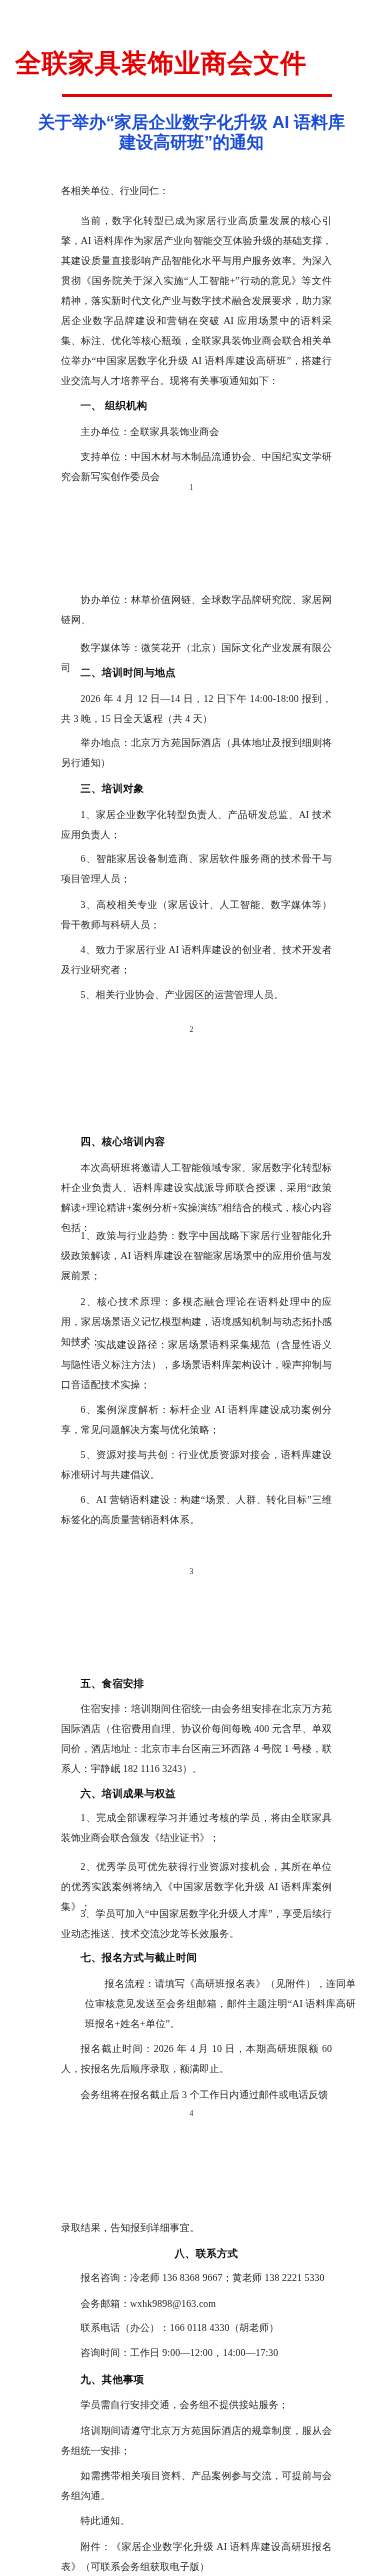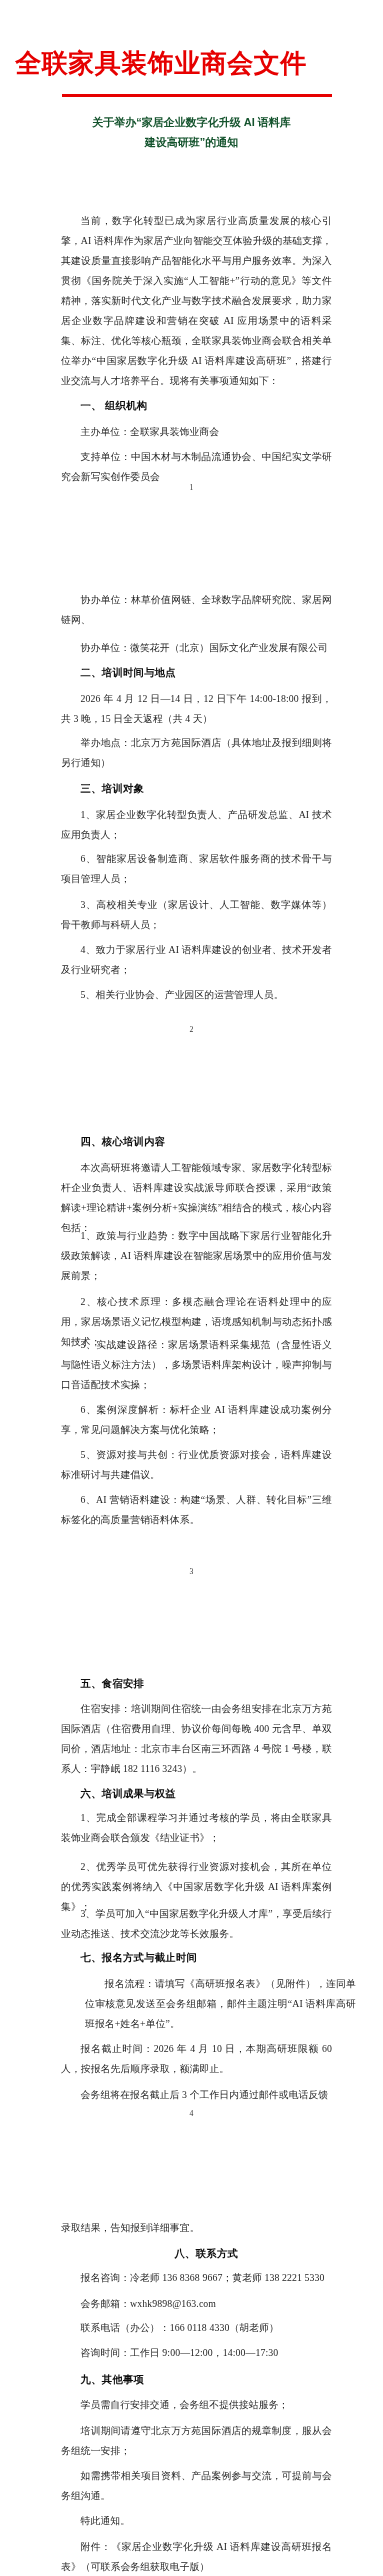--- a/index.html
+++ b/index.html
@@ -20,21 +20,21 @@
     letter-spacing:0.5px;
     white-space:nowrap;
   }
   .red-line{
     position:absolute;top:94px;left:62px;width:270px;height:2.6px;
   }
   .doc-title{
     position:absolute;top:113px;left:31px;width:321px;
     text-align:center;
     font-family:"Liberation Sans","DejaVu Sans",sans-serif;
-    font-weight:bold;font-size:11px;line-height:19.6px;color:#14532d;
+    font-weight:bold;font-size:17px;line-height:19.6px;color:#1d4ed8;
   }
   .salutation{
     position:absolute;top:181px;left:61px;width:271px;
     font-size:9.8px;line-height:19.6px;color:#222;
   }
   .blk{
     position:absolute;left:61px;width:271px;
     font-size:9.8px;line-height:20px;
     text-align:justify;
     text-indent:19.6px;
@@ -59,28 +59,29 @@
 
   <div class="banner" style="color: rgb(230, 0, 0);">全联家具装饰业商会文件</div>
 
   <div class="red-line" style="background: rgb(230, 0, 0);"></div>
 
   <div class="doc-title">
     <div>关于举办“家居企业数字化升级 AI 语料库</div>
     <div>建设高研班”的通知</div>
   </div>
 
+  <div class="salutation">各相关单位、行业同仁：</div>
 
   <div id="body-blocks">
       <div class="blk para" style="top: 211px;">当前，数字化转型已成为家居行业高质量发展的核心引擎，AI 语料库作为家居产业向智能交互体验升级的基础支撑，其建设质量直接影响产品智能化水平与用户服务效率。为深入贯彻《国务院关于深入实施“人工智能+”行动的意见》等文件精神，落实新时代文化产业与数字技术融合发展要求，助力家居企业数字品牌建设和营销在突破 AI 应用场景中的语料采集、标注、优化等核心瓶颈，全联家具装饰业商会联合相关单位举办“中国家居数字化升级 AI 语料库建设高研班”，搭建行业交流与人才培养平台。现将有关事项通知如下：</div>
       <div class="blk heading" style="top: 396px;">一、 组织机构</div>
       <div class="blk para" style="top: 422px;">主办单位：全联家具装饰业商会</div>
       <div class="blk para" style="top: 447px;">支持单位：中国木材与木制品流通协会、中国纪实文学研究会新写实创作委员会</div>
       <div class="blk para" style="top: 590px;">协办单位：林草价值网链、全球数字品牌研究院、家居网链网、</div>
-      <div class="blk para" style="top: 638px;">协办单位：微笑花开（北京）国际文化产业发展有限公司</div>
+      <div class="blk para" style="top: 638px;">数字媒体等：微笑花开（北京）国际文化产业发展有限公司</div>
       <div class="blk heading" style="top: 663px;">二、培训时间与地点</div>
       <div class="blk para" style="top: 689px;">2026 年 4 月 12 日—14 日，12 日下午 14:00-18:00 报到，共 3 晚，15 日全天返程（共 4 天）</div>
       <div class="blk para" style="top: 733px;">举办地点：北京万方苑国际酒店（具体地址及报到细则将另行通知）</div>
       <div class="blk heading" style="top: 779px;">三、培训对象</div>
       <div class="blk para" style="top: 805px;">1、家居企业数字化转型负责人、产品研发总监、AI 技术应用负责人；</div>
       <div class="blk para" style="top: 849px;">6、智能家居设备制造商、家居软件服务商的技术骨干与项目管理人员；</div>
       <div class="blk para" style="top: 895px;">3、高校相关专业（家居设计、人工智能、数字媒体等）骨干教师与科研人员；</div>
       <div class="blk para" style="top: 940px;">4、致力于家居行业 AI 语料库建设的创业者、技术开发者及行业研究者；</div>
       <div class="blk para" style="top: 985px;">5、相关行业协会、产业园区的运营管理人员。</div>
       <div class="blk heading" style="top: 1132px;">四、核心培训内容</div>

